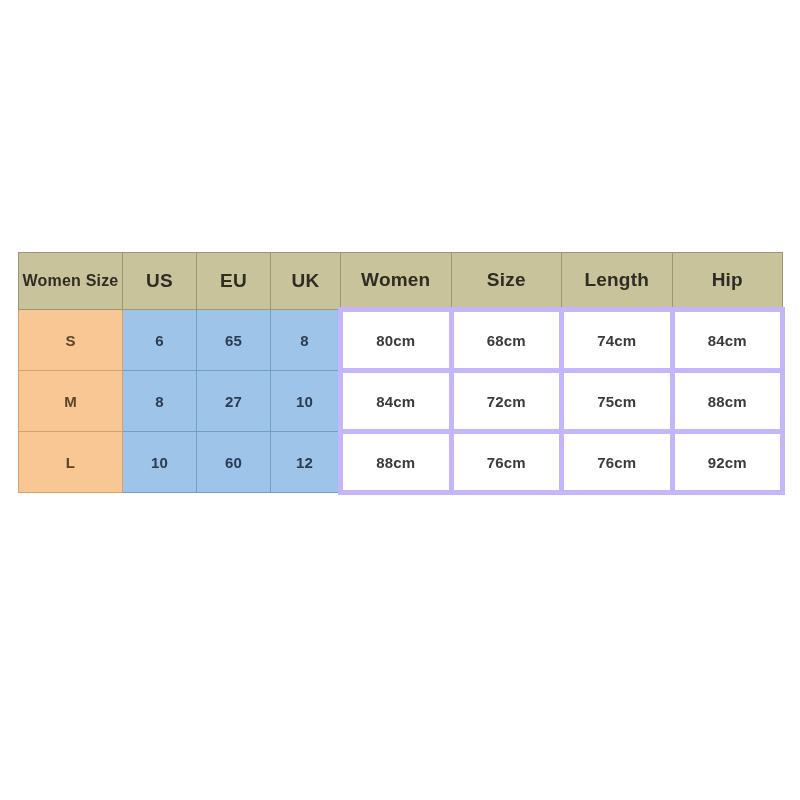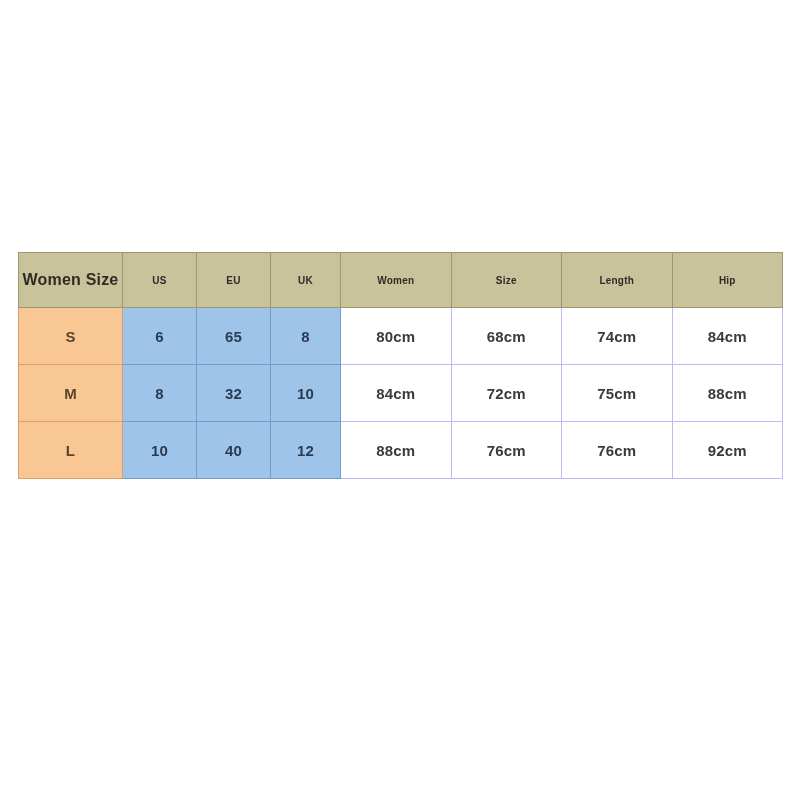--- a/index.html
+++ b/index.html
@@ -52,21 +52,21 @@
   col.c-eu     { width: 74px; }
   col.c-uk     { width: 70px; }
   col.c-meas   { width: 110.5px; }
 
   
   tr.head-row th {
     height: 54px;
     background: #c8c39b;
     color: #2f2c24;
     border: 1px solid #9c9672;
-    font-size: 10px;
+    font-size: 19px;
   }
   tr.head-row th.h-size { font-size: 16px; }
 
   
   tr.data-row td {
     height: 56px;
   }
 
   td.cell-size {
     background: #f9c794;
@@ -78,21 +78,21 @@
   td.cell-region {
     background: #9ec4ea;
     color: #2b3b50;
     border: 1px solid #6f9ec9;
     font-size: 15px;
   }
 
   td.cell-meas {
     background: #ffffff;
     color: #3b3b3b;
-    border: 1px solid #c4b5fd;
+    border: 5px solid #c4b5fd;
     font-size: 15px;
     font-weight: bold;
   }
 </style>
 </head>
 <body>
 
 <div class="page">
 
   <div class="size-chart-wrap">
@@ -129,32 +129,32 @@
           <td class="cell-region">8</td>
           <td class="cell-meas">80cm</td>
           <td class="cell-meas">68cm</td>
           <td class="cell-meas">74cm</td>
           <td class="cell-meas">84cm</td>
         </tr>
 
         <tr class="data-row">
           <td class="cell-size">M</td>
           <td class="cell-region">8</td>
-          <td class="cell-region">32</td>
+          <td class="cell-region">27</td>
           <td class="cell-region">10</td>
           <td class="cell-meas">84cm</td>
           <td class="cell-meas">72cm</td>
           <td class="cell-meas">75cm</td>
           <td class="cell-meas">88cm</td>
         </tr>
 
         <tr class="data-row">
           <td class="cell-size">L</td>
           <td class="cell-region">10</td>
-          <td class="cell-region">40</td>
+          <td class="cell-region">60</td>
           <td class="cell-region">12</td>
           <td class="cell-meas">88cm</td>
           <td class="cell-meas">76cm</td>
           <td class="cell-meas">76cm</td>
           <td class="cell-meas">92cm</td>
         </tr>
 
       </tbody>
     </table>
   </div>

